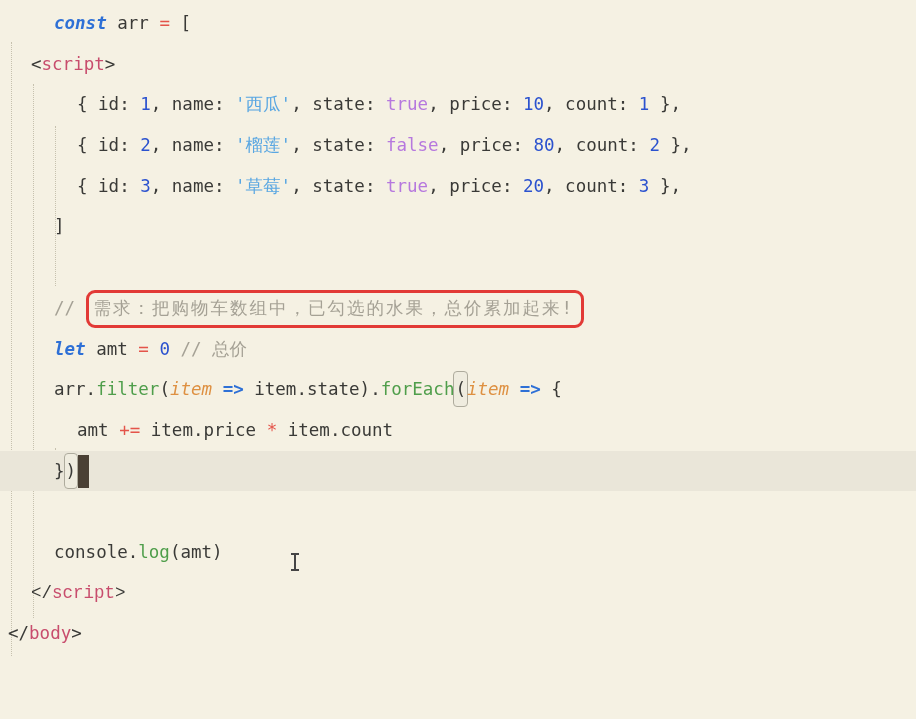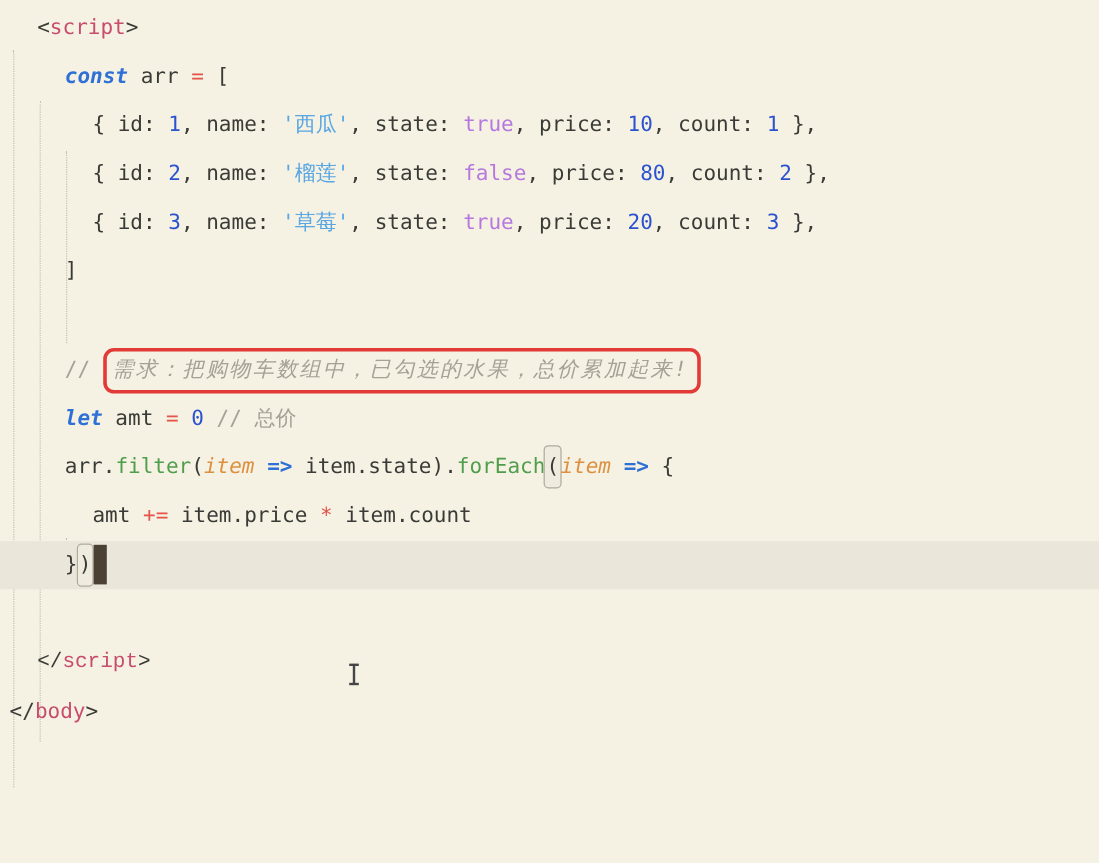--- a/index.html
+++ b/index.html
@@ -29,21 +29,20 @@
     border:1px solid #aeab9d;
     border-radius:4px;
     padding:7px 1px;
     margin:0 -1px;
   }
   .redbox{
     border:3px solid #e23a36;
     border-radius:9px;
     padding:5px 7px 7px 5px;
     letter-spacing:2px;
-    font-style:italic;
   }
   .block-cursor{
     display:inline-block;
     width:11px;height:33px;
     background:#4a4034;
     vertical-align:middle;
     margin-left:1px;
   }
   .guide{
     position:absolute;
@@ -62,29 +61,30 @@
   #mouse-ibeam::after{bottom:-1px;}
 </style>
 </head>
 <body>
 
 <div id="code-area">
     <div class="guide" style="left: 11px; top: 42px; height: 614px;"></div>
     <div class="guide" style="left: 33px; top: 84px; height: 534px;"></div>
     <div class="guide" style="left: 55px; top: 126px; height: 160px;"></div>
     <div class="guide" style="left: 55px; top: 448px; height: 42px;"></div>
+    <div class="line" style="padding-left: 54px;"><span class="tok tok-keyword" style="color: rgb(46, 112, 214);">const</span><span class="tok tok-default" style="color: rgb(58, 58, 55);"> arr </span><span class="tok tok-operator" style="color: rgb(228, 84, 74);">=</span><span class="tok tok-default" style="color: rgb(58, 58, 55);"> [</span></div>
     <div class="line" style="padding-left: 31px;"><span class="tok tok-punct" style="color: rgb(58, 58, 55);">&lt;</span><span class="tok tok-tag" style="color: rgb(200, 77, 109);">script</span><span class="tok tok-punct" style="color: rgb(58, 58, 55);">&gt;</span></div>
-    <div class="line" style="padding-left: 54px;"><span class="tok tok-keyword" style="color: rgb(46, 112, 214);">const</span><span class="tok tok-default" style="color: rgb(58, 58, 55);"> arr </span><span class="tok tok-operator" style="color: rgb(228, 84, 74);">=</span><span class="tok tok-default" style="color: rgb(58, 58, 55);"> [</span></div>
     <div class="line" style="padding-left: 77px;"><span class="tok tok-default" style="color: rgb(58, 58, 55);">{ id: </span><span class="tok tok-number" style="color: rgb(43, 82, 207);">1</span><span class="tok tok-default" style="color: rgb(58, 58, 55);">, name: </span><span class="tok tok-string" style="color: rgb(90, 167, 226);">'西瓜'</span><span class="tok tok-default" style="color: rgb(58, 58, 55);">, state: </span><span class="tok tok-boolean" style="color: rgb(182, 120, 222);">true</span><span class="tok tok-default" style="color: rgb(58, 58, 55);">, price: </span><span class="tok tok-number" style="color: rgb(43, 82, 207);">10</span><span class="tok tok-default" style="color: rgb(58, 58, 55);">, count: </span><span class="tok tok-number" style="color: rgb(43, 82, 207);">1</span><span class="tok tok-default" style="color: rgb(58, 58, 55);"> },</span></div>
     <div class="line" style="padding-left: 77px;"><span class="tok tok-default" style="color: rgb(58, 58, 55);">{ id: </span><span class="tok tok-number" style="color: rgb(43, 82, 207);">2</span><span class="tok tok-default" style="color: rgb(58, 58, 55);">, name: </span><span class="tok tok-string" style="color: rgb(90, 167, 226);">'榴莲'</span><span class="tok tok-default" style="color: rgb(58, 58, 55);">, state: </span><span class="tok tok-boolean" style="color: rgb(182, 120, 222);">false</span><span class="tok tok-default" style="color: rgb(58, 58, 55);">, price: </span><span class="tok tok-number" style="color: rgb(43, 82, 207);">80</span><span class="tok tok-default" style="color: rgb(58, 58, 55);">, count: </span><span class="tok tok-number" style="color: rgb(43, 82, 207);">2</span><span class="tok tok-default" style="color: rgb(58, 58, 55);"> },</span></div>
     <div class="line" style="padding-left: 77px;"><span class="tok tok-default" style="color: rgb(58, 58, 55);">{ id: </span><span class="tok tok-number" style="color: rgb(43, 82, 207);">3</span><span class="tok tok-default" style="color: rgb(58, 58, 55);">, name: </span><span class="tok tok-string" style="color: rgb(90, 167, 226);">'草莓'</span><span class="tok tok-default" style="color: rgb(58, 58, 55);">, state: </span><span class="tok tok-boolean" style="color: rgb(182, 120, 222);">true</span><span class="tok tok-default" style="color: rgb(58, 58, 55);">, price: </span><span class="tok tok-number" style="color: rgb(43, 82, 207);">20</span><span class="tok tok-default" style="color: rgb(58, 58, 55);">, count: </span><span class="tok tok-number" style="color: rgb(43, 82, 207);">3</span><span class="tok tok-default" style="color: rgb(58, 58, 55);"> },</span></div>
     <div class="line" style="padding-left: 54px;"><span class="tok tok-default" style="color: rgb(58, 58, 55);">]</span></div>
     <div class="line" style="padding-left: 8px;"></div>
     <div class="line" style="padding-left: 54px;"><span class="tok tok-comment" style="color: rgb(165, 161, 149);">// </span><span class="tok tok-comment redbox" style="color: rgb(165, 161, 149);">需求：把购物车数组中，已勾选的水果，总价累加起来!</span></div>
     <div class="line" style="padding-left: 54px;"><span class="tok tok-keyword" style="color: rgb(46, 112, 214);">let</span><span class="tok tok-default" style="color: rgb(58, 58, 55);"> amt </span><span class="tok tok-operator" style="color: rgb(228, 84, 74);">=</span><span class="tok tok-default" style="color: rgb(58, 58, 55);"> </span><span class="tok tok-number" style="color: rgb(43, 82, 207);">0</span><span class="tok tok-default" style="color: rgb(58, 58, 55);"> </span><span class="tok tok-comment" style="color: rgb(165, 161, 149);">// 总价</span></div>
     <div class="line" style="padding-left: 54px;"><span class="tok tok-default" style="color: rgb(58, 58, 55);">arr.</span><span class="tok tok-function" style="color: rgb(79, 158, 75);">filter</span><span class="tok tok-default" style="color: rgb(58, 58, 55);">(</span><span class="tok tok-param" style="color: rgb(222, 144, 65);">item</span><span class="tok tok-default" style="color: rgb(58, 58, 55);"> </span><span class="tok tok-arrow" style="color: rgb(46, 112, 214);">=&gt;</span><span class="tok tok-default" style="color: rgb(58, 58, 55);"> item.state).</span><span class="tok tok-function" style="color: rgb(79, 158, 75);">forEach</span><span class="tok tok-default bracket" style="color: rgb(58, 58, 55);">(</span><span class="tok tok-param" style="color: rgb(222, 144, 65);">item</span><span class="tok tok-default" style="color: rgb(58, 58, 55);"> </span><span class="tok tok-arrow" style="color: rgb(46, 112, 214);">=&gt;</span><span class="tok tok-default" style="color: rgb(58, 58, 55);"> {</span></div>
     <div class="line" style="padding-left: 77px;"><span class="tok tok-default" style="color: rgb(58, 58, 55);">amt </span><span class="tok tok-operator" style="color: rgb(228, 84, 74);">+=</span><span class="tok tok-default" style="color: rgb(58, 58, 55);"> item.price </span><span class="tok tok-operator" style="color: rgb(228, 84, 74);">*</span><span class="tok tok-default" style="color: rgb(58, 58, 55);"> item.count</span></div>
     <div class="line hl" style="padding-left: 54px;"><span class="tok tok-default" style="color: rgb(58, 58, 55);">}</span><span class="tok tok-default bracket" style="color: rgb(58, 58, 55);">)</span><span class="block-cursor"></span></div>
     <div class="line" style="padding-left: 8px;"></div>
+    <div class="line" style="padding-left: 54px;"><span class="tok tok-default" style="color: rgb(58, 58, 55);">console.</span><span class="tok tok-function" style="color: rgb(79, 158, 75);">log</span><span class="tok tok-default" style="color: rgb(58, 58, 55);">(amt)</span></div>
     <div class="line" style="padding-left: 31px; font-family: Liberation Mono, monospace;"><span class="tok tok-punct" style="color: rgb(58, 58, 55);">&lt;/</span><span class="tok tok-tag" style="color: rgb(200, 77, 109);">script</span><span class="tok tok-punct" style="color: rgb(58, 58, 55);">&gt;</span></div>
     <div class="line" style="padding-left: 8px;"><span class="tok tok-punct" style="color: rgb(58, 58, 55);">&lt;/</span><span class="tok tok-tag" style="color: rgb(200, 77, 109);">body</span><span class="tok tok-punct" style="color: rgb(58, 58, 55);">&gt;</span></div>
   </div>
 <div id="mouse-ibeam" style="left: 294px; top: 554px;"></div>
 
 </body></html>

